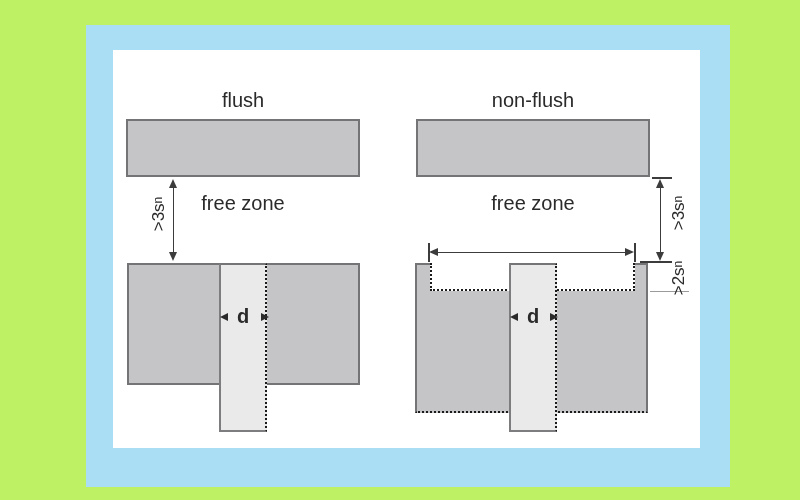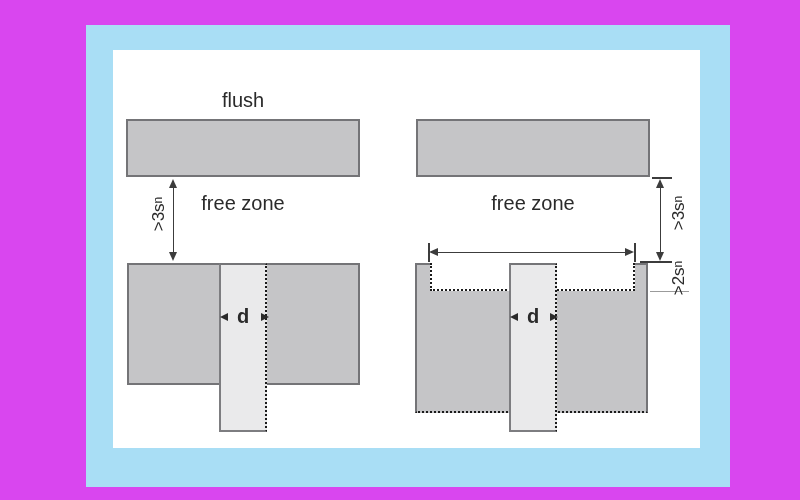--- a/index.html
+++ b/index.html
@@ -1,21 +1,21 @@
 <!DOCTYPE html>
 <html style="--frame: #a9def5; --surface: #ffffff; --block-fill: #c5c5c7; --block-border: #747477; --sensor-fill: #eaeaeb; --sensor-border: #7d7d80; --dotted: #1b1b1b; --line: #3c3c3c; --text: #2a2a2a; --ref-line: #9b9b9b;"><head>
 <meta charset="utf-8">
 <style>
   :root{
     --frame:#a9def5; --surface:#ffffff; --block-fill:#c5c5c7; --block-border:#747477;
     --sensor-fill:#eaeaeb; --sensor-border:#7d7d80; --dotted:#1b1b1b; --line:#3c3c3c;
     --text:#2a2a2a; --ref-line:#9b9b9b;
   }
   html,body{margin:0;padding:0;background:#fff;}
-  .canvas{position:relative;width:800px;height:500px;background:#d946ef;overflow:hidden;
+  .canvas{position:relative;width:800px;height:500px;background:#bef264;overflow:hidden;
           font-family:"Liberation Sans", sans-serif;color:var(--text);}
   .frame{position:absolute;left:86px;top:25px;width:644px;height:462px;background:var(--frame);}
   .surface{position:absolute;left:113px;top:50px;width:587px;height:398px;background:var(--surface);}
 
   .title,.fz,.label7d,.dlabel{position:absolute;text-align:center;white-space:nowrap;}
   .title{font-size:20px;}
   .fz{font-size:20px;}
   .label7d{font-size:18px;}
   .dlabel{font-size:20px;font-weight:bold;}
 
@@ -78,20 +78,21 @@
   <div class="fz" style="left:126px;width:234px;top:192px">free zone</div>
 
   <div class="block" style="left:127px;top:263px;width:233px;height:122px"></div>
 
   <div class="sensor" style="left:219px;top:263px;width:48px;height:169px"></div>
 
   <i class="ah left-s" style="left:220px;top:313px"></i>
   <i class="ah right-s" style="left:261px;top:313px"></i>
   <div class="dlabel" style="left:227px;width:32px;top:305px">d</div>
 
+  <div class="title" style="left:416px;width:234px;top:89px">non-flush</div>
 
   <div class="plate" style="left:416px;top:119px;width:234px;height:58px"></div>
 
   <div class="fz" style="left:416px;width:234px;top:192px">free zone</div>
 
 
   <div class="xline v" style="left:428px;top:243px;height:19px"></div>
   <div class="xline v" style="left:634px;top:243px;height:19px"></div>
 
   <div class="dimh" style="left:429px;top:248px;width:205px">

